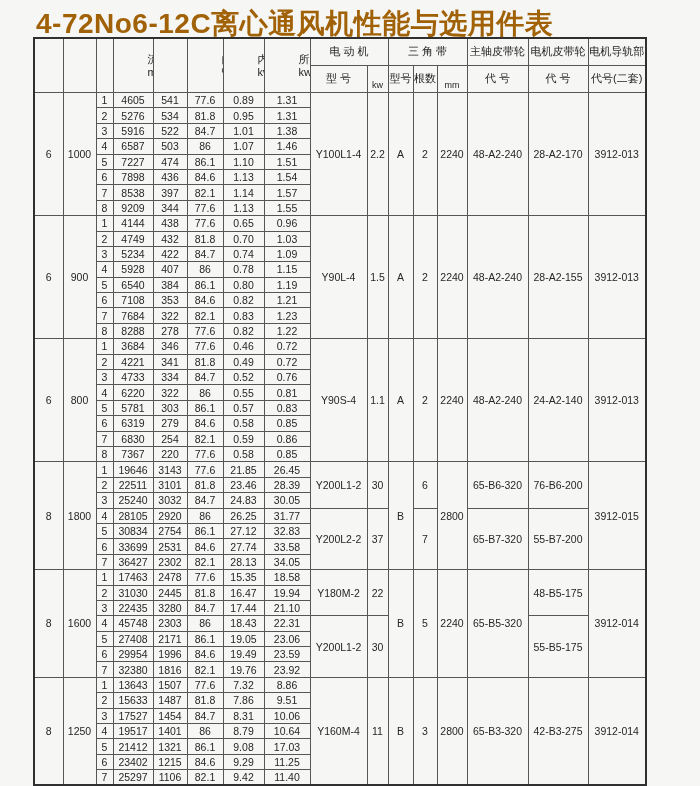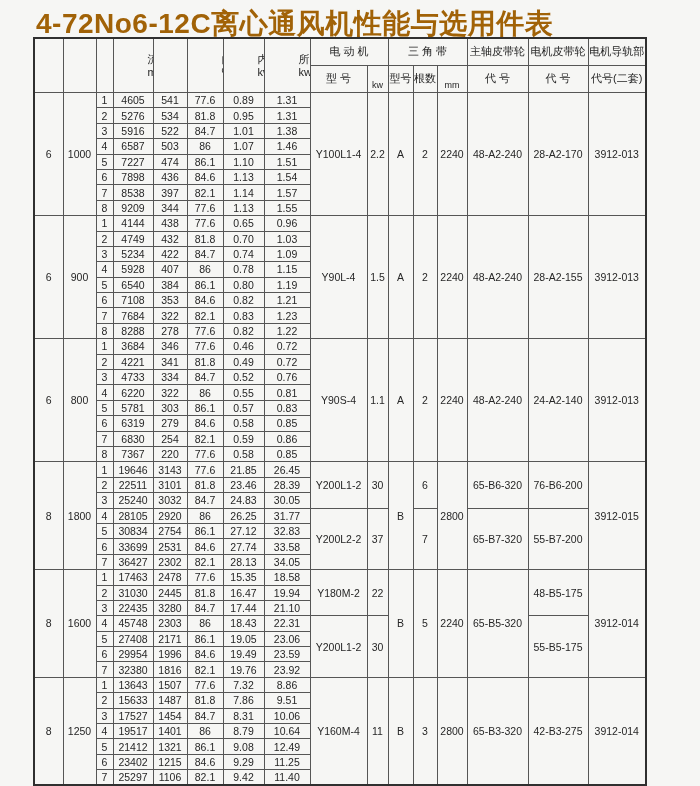--- a/index.html
+++ b/index.html
@@ -532,21 +532,21 @@
         <td>86</td>
         <td>8.79</td>
         <td>10.64</td>
       </tr>
       <tr>
         <td>5</td>
         <td>21412</td>
         <td>1321</td>
         <td>86.1</td>
         <td>9.08</td>
-        <td>12.49</td>
+        <td>17.03</td>
       </tr>
       <tr>
         <td>6</td>
         <td>23402</td>
         <td>1215</td>
         <td>84.6</td>
         <td>9.29</td>
         <td>11.25</td>
       </tr>
       <tr>

